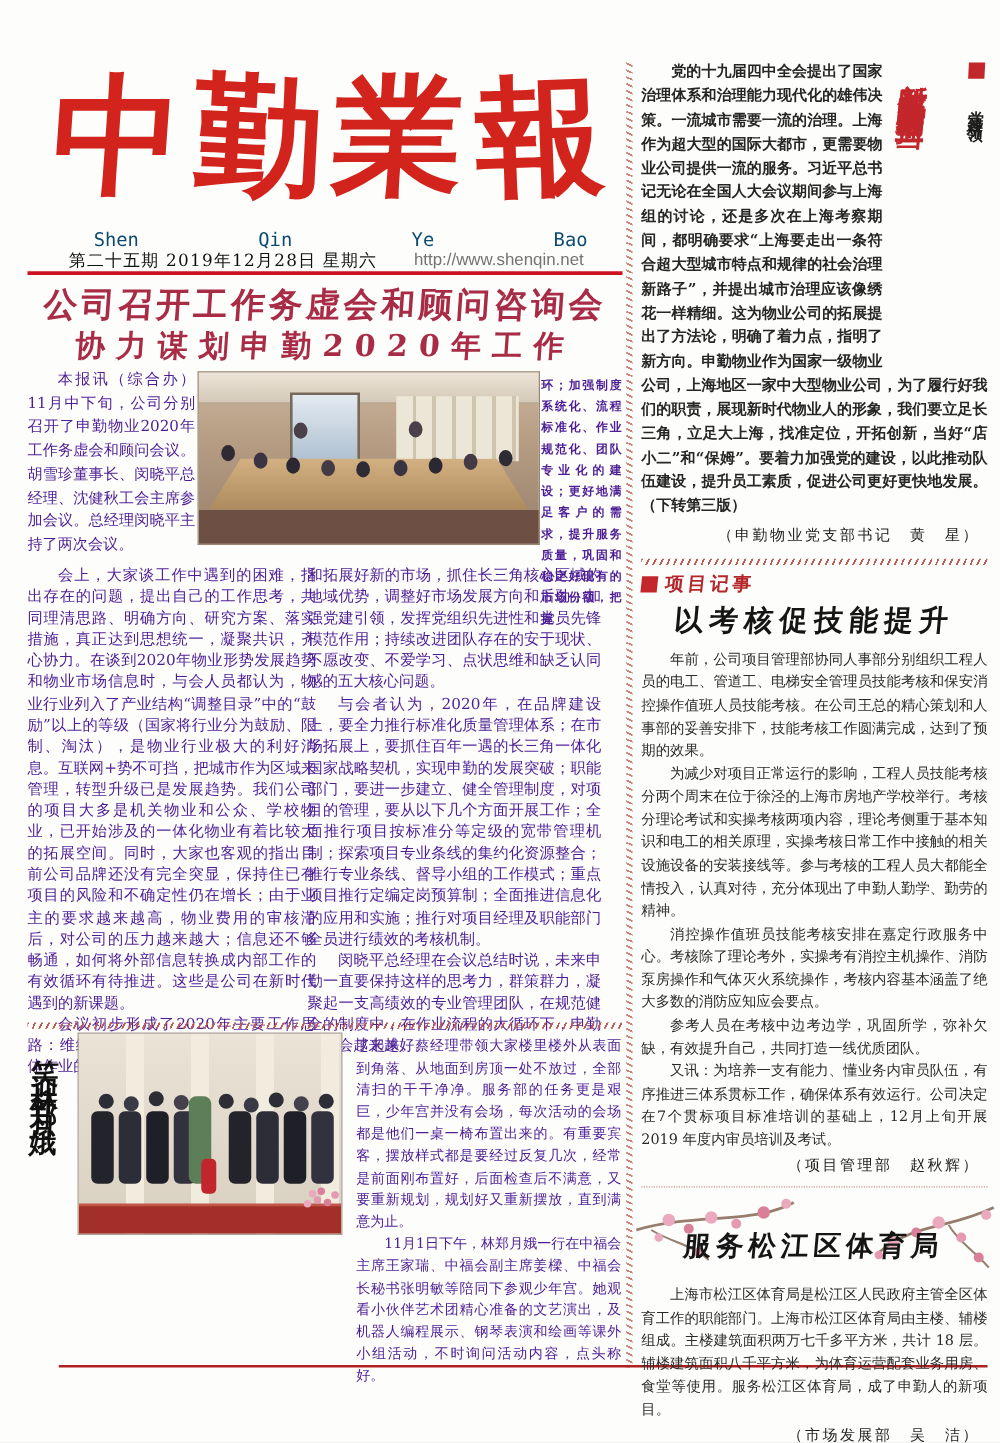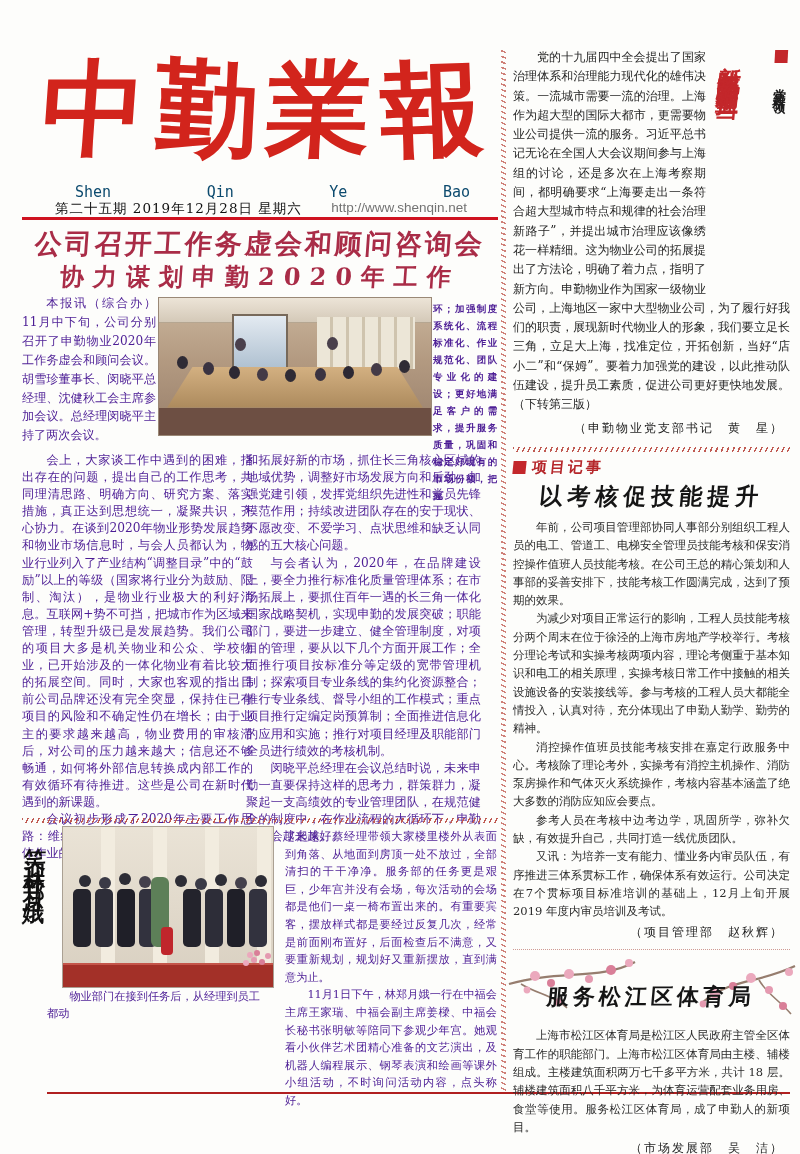--- a/index.html
+++ b/index.html
@@ -172,38 +172,37 @@
     <div class="ph2-cols"></div>
     <div class="ph2-bodies"></div>
     <div class="ph2-crowd"></div>
     <div class="ph2-green"></div>
     <div class="ph2-child"></div>
     <div class="ph2-carpet"></div>
     <div class="ph2-flowers"></div>
   </div>
 
   <div class="visitL bodytxt">
-    <p class="indent">物业部门在接到任务后，从经理到员工都动</p>
   </div>
   <div class="visitR bodytxt">
     <p>了起来。蔡经理带领大家楼里楼外从表面到角落、从地面到房顶一处不放过，全部清扫的干干净净。服务部的任务更是艰巨，少年宫并没有会场，每次活动的会场都是他们一桌一椅布置出来的。有重要宾客，摆放样式都是要经过反复几次，经常是前面刚布置好，后面检查后不满意，又要重新规划，规划好又重新摆放，直到满意为止。</p>
     <p class="indent">11月1日下午，林郑月娥一行在中福会主席王家瑞、中福会副主席姜樑、中福会长秘书张明敏等陪同下参观少年宫。她观看小伙伴艺术团精心准备的文艺演出，及机器人编程展示、钢琴表演和绘画等课外小组活动，不时询问活动内容，点头称好。</p>
   </div>
 
   <div class="sidebar">
 
     <div class="party">
       <div class="party-float">
         <div class="party-label-col">
           <span class="red-sq"></span>
           <span>党建引领</span>
         </div>
         <div class="party-vtitle">新时代呼唤新的物业担当</div>
       </div>
-      <p class="indent" style="margin:0;">党的十九届四中全会提出了国家治理体系和治理能力现代化的雄伟决策。一流城市需要一流的治理。上海作为超大型的国际大都市，更需要物业公司提供一流的服务。习近平总书记无论在全国人大会议期间参与上海组的讨论，还是多次在上海考察期间，都明确要求“上海要走出一条符合超大型城市特点和规律的社会治理新路子”，并提出城市治理应该像绣花一样精细。这为物业公司的拓展提出了方法论，明确了着力点，指明了新方向。申勤物业作为国家一级物业公司，上海地区一家中大型物业公司，为了履行好我们的职责，展现新时代物业人的形象，我们要立足长三角，立足大上海，找准定位，开拓创新，当好“店小二”和“保姆”。要着力加强党的建设，以此推动队伍建设，提升员工素质，促进公司更好更快地发展。（下转第三版）</p>
+      <p class="indent" style="margin:0;font-weight:bold;">党的十九届四中全会提出了国家治理体系和治理能力现代化的雄伟决策。一流城市需要一流的治理。上海作为超大型的国际大都市，更需要物业公司提供一流的服务。习近平总书记无论在全国人大会议期间参与上海组的讨论，还是多次在上海考察期间，都明确要求“上海要走出一条符合超大型城市特点和规律的社会治理新路子”，并提出城市治理应该像绣花一样精细。这为物业公司的拓展提出了方法论，明确了着力点，指明了新方向。申勤物业作为国家一级物业公司，上海地区一家中大型物业公司，为了履行好我们的职责，展现新时代物业人的形象，我们要立足长三角，立足大上海，找准定位，开拓创新，当好“店小二”和“保姆”。要着力加强党的建设，以此推动队伍建设，提升员工素质，促进公司更好更快地发展。（下转第三版）</p>
       <div style="clear:both;"></div>
       <div class="byline">（申勤物业党支部书记　黄　星）</div>
     </div>
 
     <div class="hatch-s"></div>
 
     <div>
       <div class="sec-label">
         <span class="red-sq"></span>
         <span>项目记事</span>

